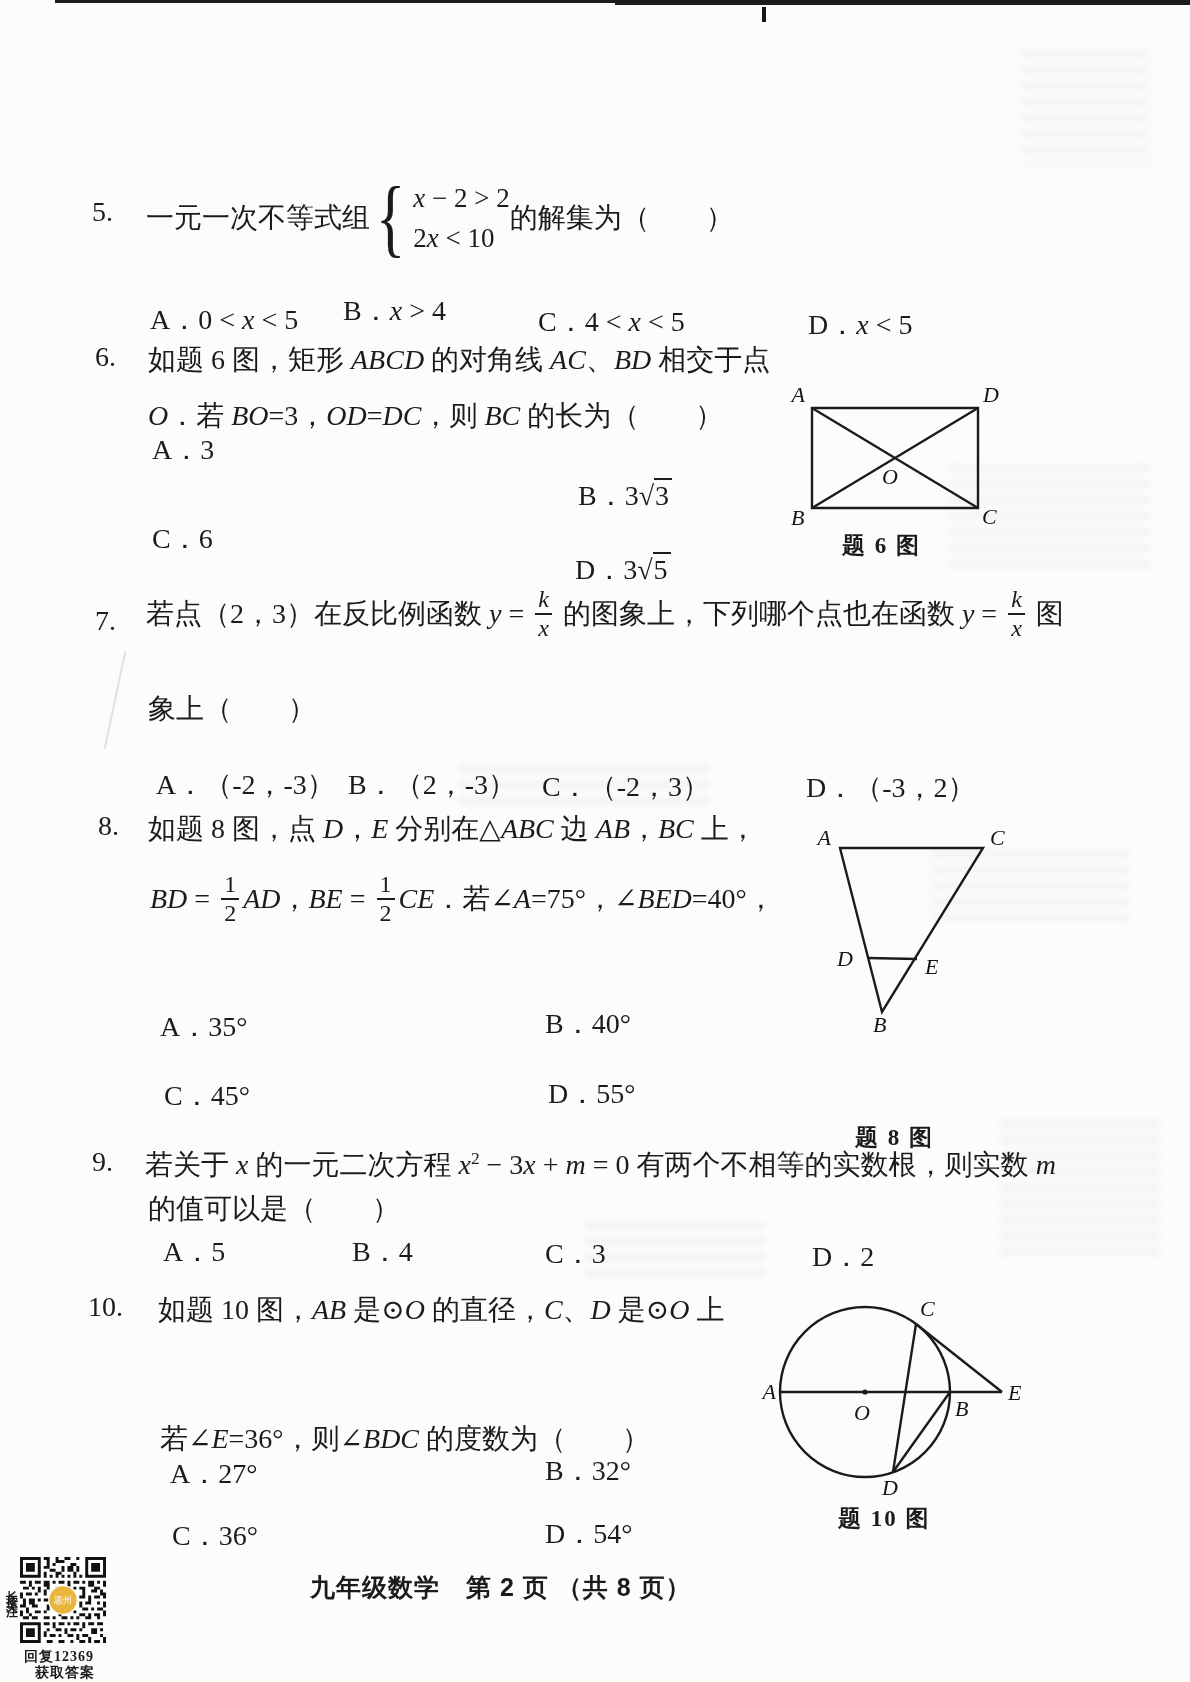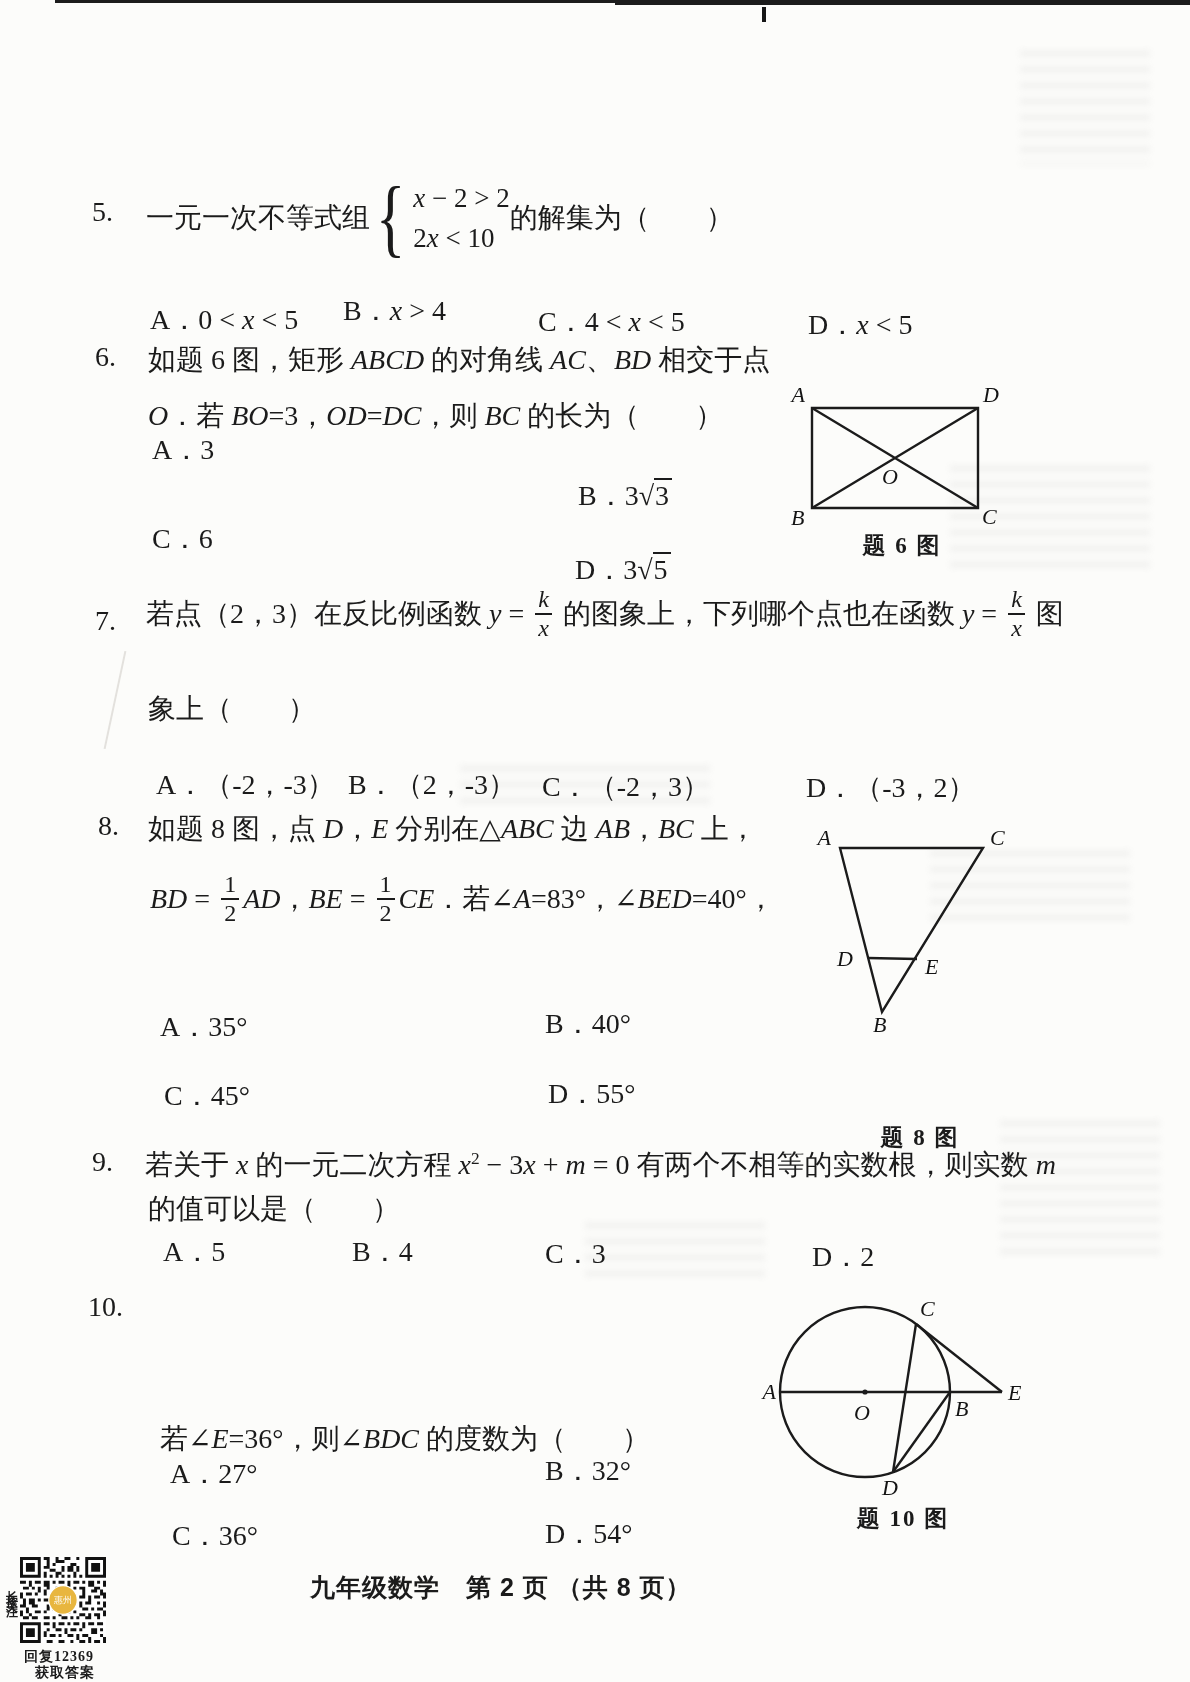--- a/index.html
+++ b/index.html
@@ -14,21 +14,21 @@
         font-size:.86em;line-height:1.12;margin:0 4px;position:relative;top:-3px;}
   .fn{display:block;padding:0 3px;}
   .fd{display:block;border-top:2px solid #1b1b1b;padding:0 3px;}
   .sqrt{white-space:nowrap;}
   .rc{border-top:2px solid #1b1b1b;padding:0 3px 0 1px;}
   .brace{font-size:86px;line-height:.9;display:inline-block;transform:scaleX(.72);margin-right:2px;font-weight:400;}
   .syscol{display:inline-flex;flex-direction:column;}
   .sysline{font-size:27px;line-height:40px;}
   .fig{position:absolute;}
   .figlabel text{font-style:italic;font-size:22px;fill:#141414;font-family:"Liberation Serif","DejaVu Serif",serif;}
-  .figcap{position:absolute;text-align:center;font-size:23px;font-weight:bold;letter-spacing:2px;}
+  .figcap{position:absolute;font-size:23px;font-weight:bold;letter-spacing:2px;}
   .topbar{position:absolute;background:#1c1c1c;}
   .tick{position:absolute;background:#161616;}
   .smudge{position:absolute;filter:blur(3px);opacity:.45;
           background:repeating-linear-gradient(180deg,rgba(150,150,150,.22) 0 7px,rgba(255,255,255,0) 7px 16px);}
   .fold{position:absolute;background:#e3e1dd;}
   .footer{position:absolute;font-family:"Liberation Sans","DejaVu Sans",sans-serif;font-weight:bold;
           font-size:25px;letter-spacing:1px;white-space:nowrap;}
   .qr-side{position:absolute;writing-mode:vertical-rl;font-size:12px;font-weight:bold;letter-spacing:5px;}
   .qr-line{position:absolute;font-size:14px;font-weight:bold;letter-spacing:1px;white-space:nowrap;}
 </style>
@@ -104,21 +104,21 @@
 
   <div class="qnum" style="left:98px;top:810px">8.</div>
   <div class="line" style="left:148px;top:810px"><span>如题 8 图，点 </span><span class="iv">D</span><span>，</span><span class="iv">E</span><span> 分别在△</span><span class="iv">ABC</span><span> 边 </span><span class="iv">AB</span><span>，</span><span class="iv">BC</span><span> 上，</span></div>
   <div class="stemrow" style="left:150px;top:864px;height:76px">
     <span><span class="iv">BD</span><span> = </span><span class="frac">
           <span class="fn">1</span>
           <span class="fd">2</span>
         </span><span class="iv">AD</span><span>，</span><span class="iv">BE</span><span> = </span><span class="frac">
           <span class="fn">1</span>
           <span class="fd">2</span>
-        </span><span class="iv">CE</span><span>．若∠</span><span class="iv">A</span><span>=83°，∠</span><span class="iv">BED</span><span>=40°，</span></span>
+        </span><span class="iv">CE</span><span>．若∠</span><span class="iv">A</span><span>=75°，∠</span><span class="iv">BED</span><span>=40°，</span></span>
   </div>
   <div class="line" style="left:160px;top:1008px"><span>A．35°</span></div>
   <div class="line" style="left:545px;top:1005px"><span>B．40°</span></div>
   <div class="line" style="left:164px;top:1077px"><span>C．45°</span></div>
   <div class="line" style="left:548px;top:1075px"><span>D．55°</span></div>
 
   <svg class="fig" style="left:795px;top:825px" width="230" height="210" viewBox="0 0 230 210">
     <g stroke="#1b1b1b" stroke-width="2.4" fill="none">
       <path d="M45 23 L188 23 L87 187 Z"></path>
       <path d="M73 133 L122 134"></path>
@@ -135,20 +135,21 @@
 
   <div class="qnum" style="left:92px;top:1146px">9.</div>
   <div class="line" style="left:145px;top:1146px"><span>若关于 </span><span class="iv">x</span><span> 的一元二次方程 </span><span class="iv">x</span><sup>2</sup><span> − 3</span><span class="iv">x</span><span> + </span><span class="iv">m</span><span> = 0 有两个不相等的实数根，则实数 </span><span class="iv">m</span></div>
   <div class="line" style="left:148px;top:1190px"><span>的值可以是（　　）</span></div>
   <div class="line" style="left:163px;top:1233px"><span>A．5</span></div>
   <div class="line" style="left:352px;top:1233px"><span>B．4</span></div>
   <div class="line" style="left:545px;top:1235px"><span>C．3</span></div>
   <div class="line" style="left:812px;top:1238px"><span>D．2</span></div>
 
   <div class="qnum" style="left:88px;top:1291px">10.</div>
+  <div class="line" style="left:158px;top:1291px"><span>如题 10 图，</span><span class="iv">AB</span><span> 是⊙</span><span class="iv">O</span><span> 的直径，</span><span class="iv">C</span><span>、</span><span class="iv">D</span><span> 是⊙</span><span class="iv">O</span><span> 上</span></div>
   <div class="line" style="left:160px;top:1420px"><span>若∠</span><span class="iv">E</span><span>=36°，则∠</span><span class="iv">BDC</span><span> 的度数为（　　）</span></div>
   <div class="line" style="left:170px;top:1455px"><span>A．27°</span></div>
   <div class="line" style="left:545px;top:1452px"><span>B．32°</span></div>
   <div class="line" style="left:172px;top:1517px"><span>C．36°</span></div>
   <div class="line" style="left:545px;top:1515px"><span>D．54°</span></div>
 
   <svg class="fig" style="left:730px;top:1292px" width="300" height="215" viewBox="0 0 300 215">
     <g stroke="#1b1b1b" stroke-width="2.4" fill="none">
       <circle cx="135" cy="100" r="85"></circle>
       <path d="M50 100 H272"></path>

